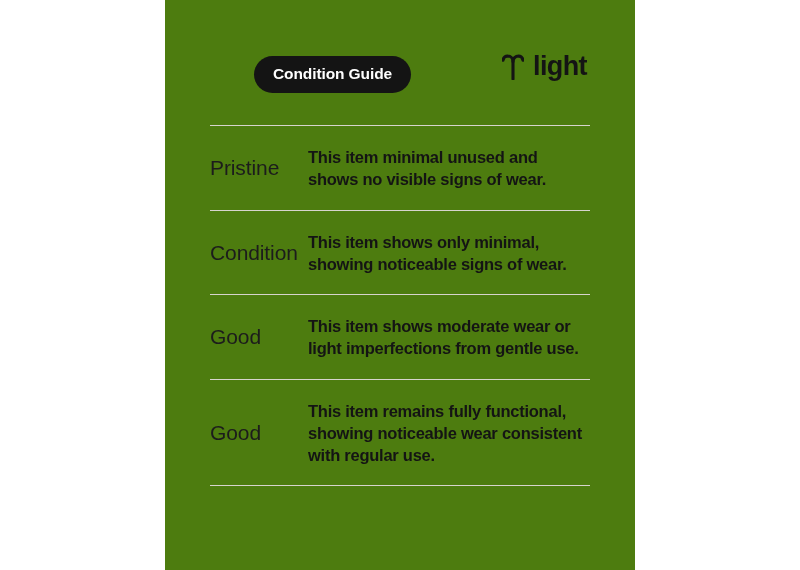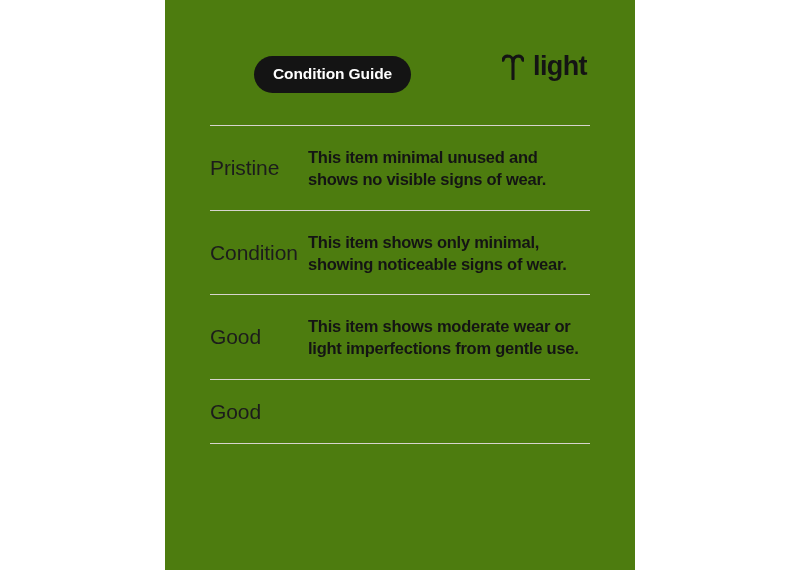--- a/index.html
+++ b/index.html
@@ -127,17 +127,18 @@
       <div class="row">
         <div class="row-label">Condition</div>
         <div class="row-desc">This item shows only minimal, showing noticeable signs of wear.</div>
       </div>
       <div class="row">
         <div class="row-label">Good</div>
         <div class="row-desc">This item shows moderate wear or light imperfections from gentle use.</div>
       </div>
       <div class="row last-divider">
         <div class="row-label">Good</div>
+        <div class="row-desc">This item remains fully functional, showing noticeable wear consistent with regular use.</div>
       </div>
     </div>
 
   </div>
 </div>
 
 </body></html>

